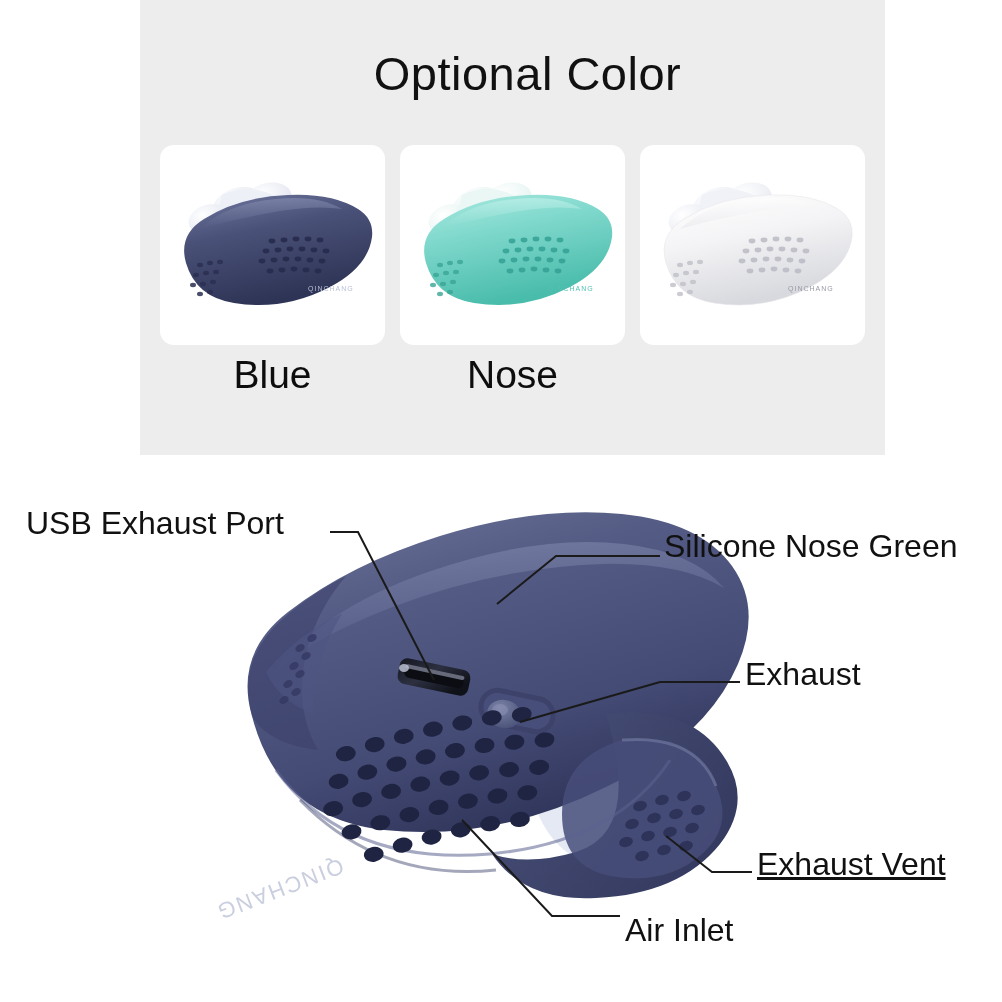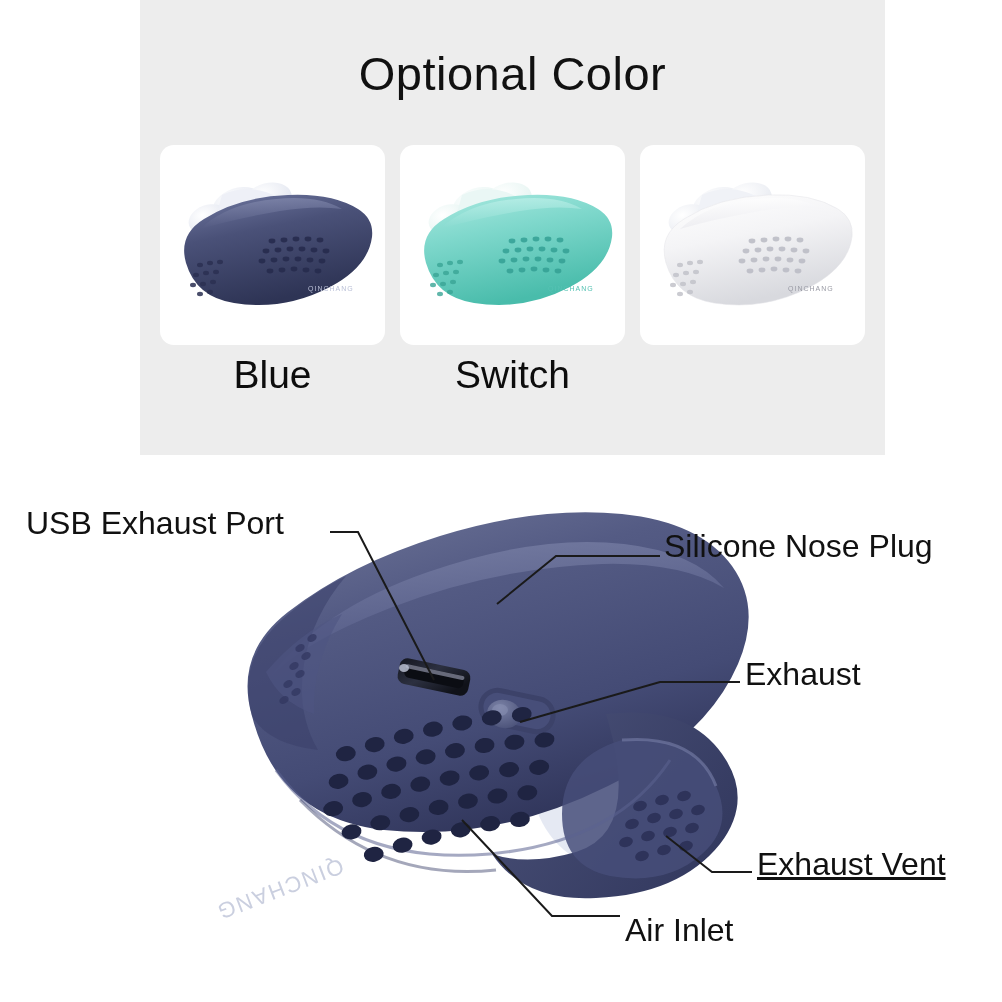--- a/index.html
+++ b/index.html
@@ -29,20 +29,21 @@
     position: absolute;
     left: 0;
     top: 46px;
     width: 745px;
     text-align: center;
     font-size: 47px;
     font-weight: 400;
     letter-spacing: 0.5px;
     color: #111111;
     white-space: nowrap;
+    padding-left: 15px;
   }
   #swatch-row {
     position: absolute;
     left: 20px;
     top: 145px;
     width: 705px;
     height: 270px;
     display: flex;
     justify-content: space-between;
     align-items: center;
@@ -248,21 +249,21 @@
             <ellipse cx="162" cy="116" rx="3.4" ry="2.4"></ellipse>
               <ellipse cx="110" cy="126" rx="3.4" ry="2.4"></ellipse>
             <ellipse cx="122" cy="125" rx="3.4" ry="2.4"></ellipse>
               <ellipse cx="134" cy="124" rx="3.4" ry="2.4"></ellipse>
             <ellipse cx="146" cy="125" rx="3.4" ry="2.4"></ellipse>
               <ellipse cx="158" cy="126" rx="3.4" ry="2.4"></ellipse>
           </g>
           <text x="148" y="146" font-family="Liberation Sans, sans-serif" font-size="7" fill="#55c2b3" letter-spacing="1">QINCHANG</text>
         </svg>
       </div>
-      <div class="swatch-label">Switch</div>
+      <div class="swatch-label">Nose</div>
     </div>
 
     <div class="swatch">
       <div class="swatch-card">
         <svg viewBox="0 0 225 200" width="225" height="200">
           <defs>
             <linearGradient id="bgWhite" x1="0" y1="0" x2="0.35" y2="1">
               <stop offset="0%" stop-color="#ffffff"></stop>
               <stop offset="45%" stop-color="#f4f4f6"></stop>
               <stop offset="100%" stop-color="#d8d9de"></stop>
@@ -513,16 +514,16 @@
 
     <path d="M520 722 L660 682 L740 682"></path>
 
     <path d="M666 836 L712 872 L752 872"></path>
 
     <path d="M462 820 L552 916 L620 916"></path>
   </g>
 </svg>
 
 <div class="callout" id="label-usb">USB Exhaust Port</div>
-<div class="callout" id="label-silicone">Silicone Nose Plug</div>
+<div class="callout" id="label-silicone">Silicone Nose Green</div>
 <div class="callout" id="label-switch">Exhaust</div>
 <div class="callout" id="label-exhaust">Exhaust Vent</div>
 <div class="callout" id="label-airinlet">Air Inlet</div>
 
 </body></html>

